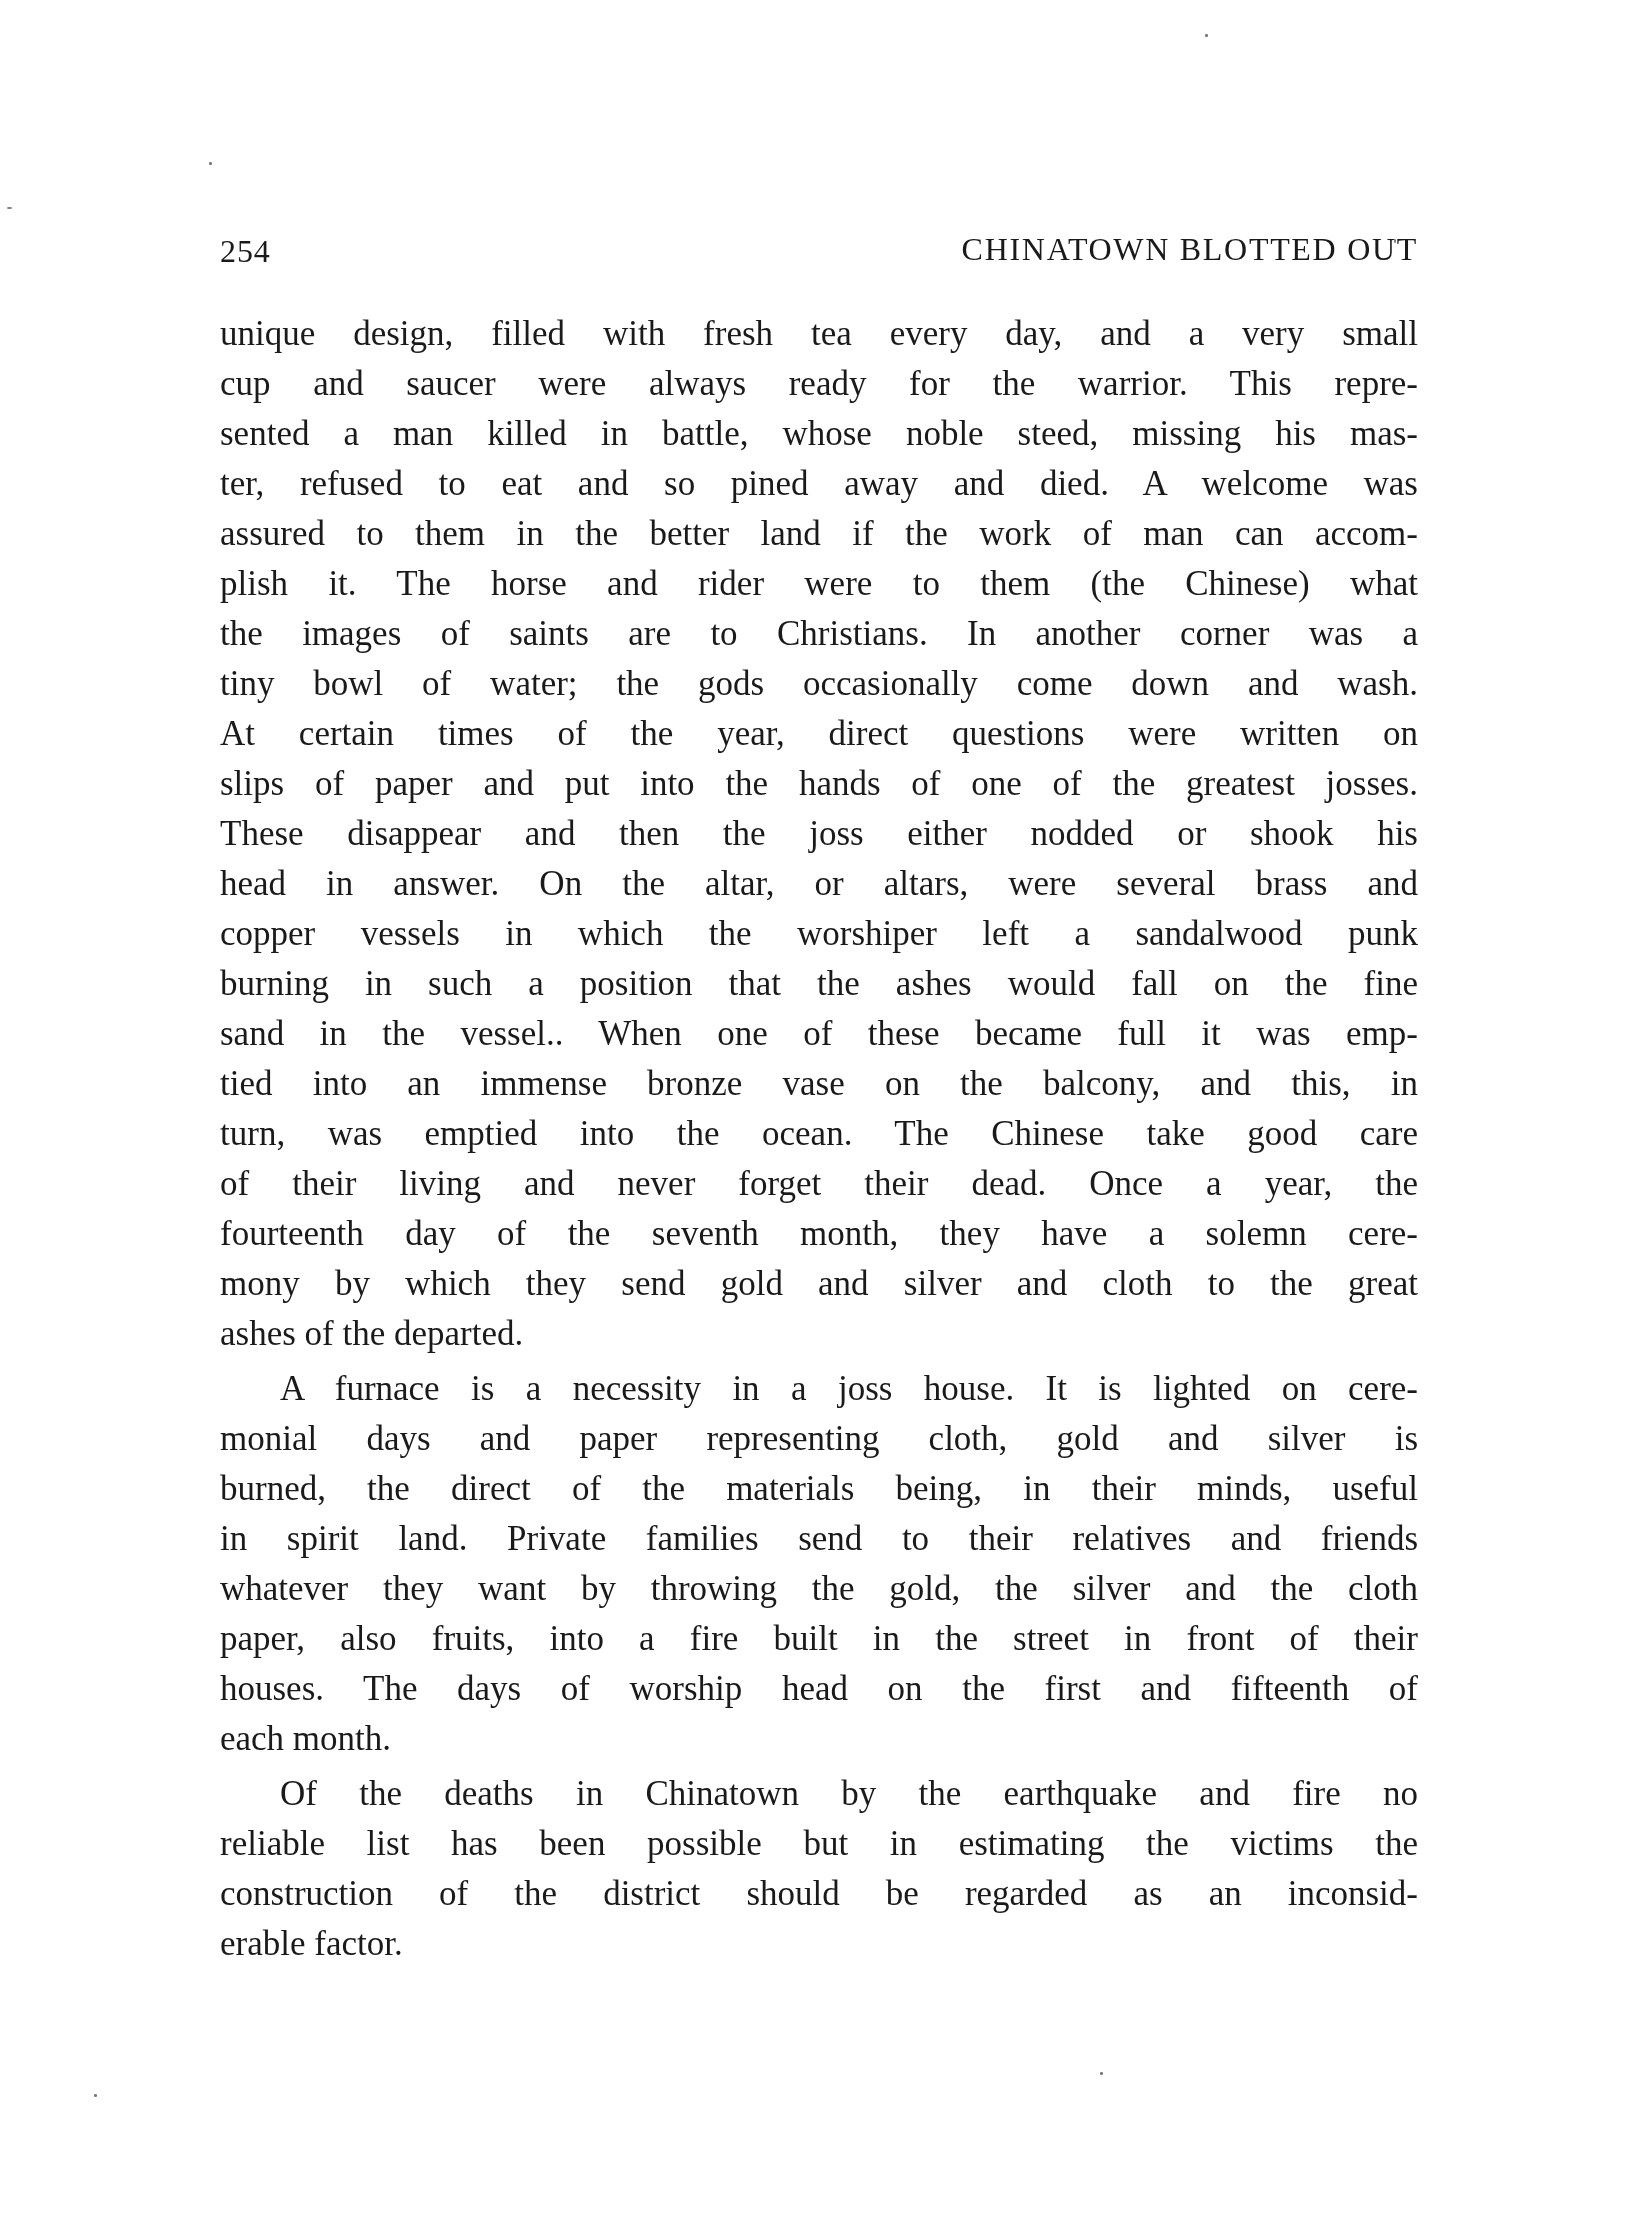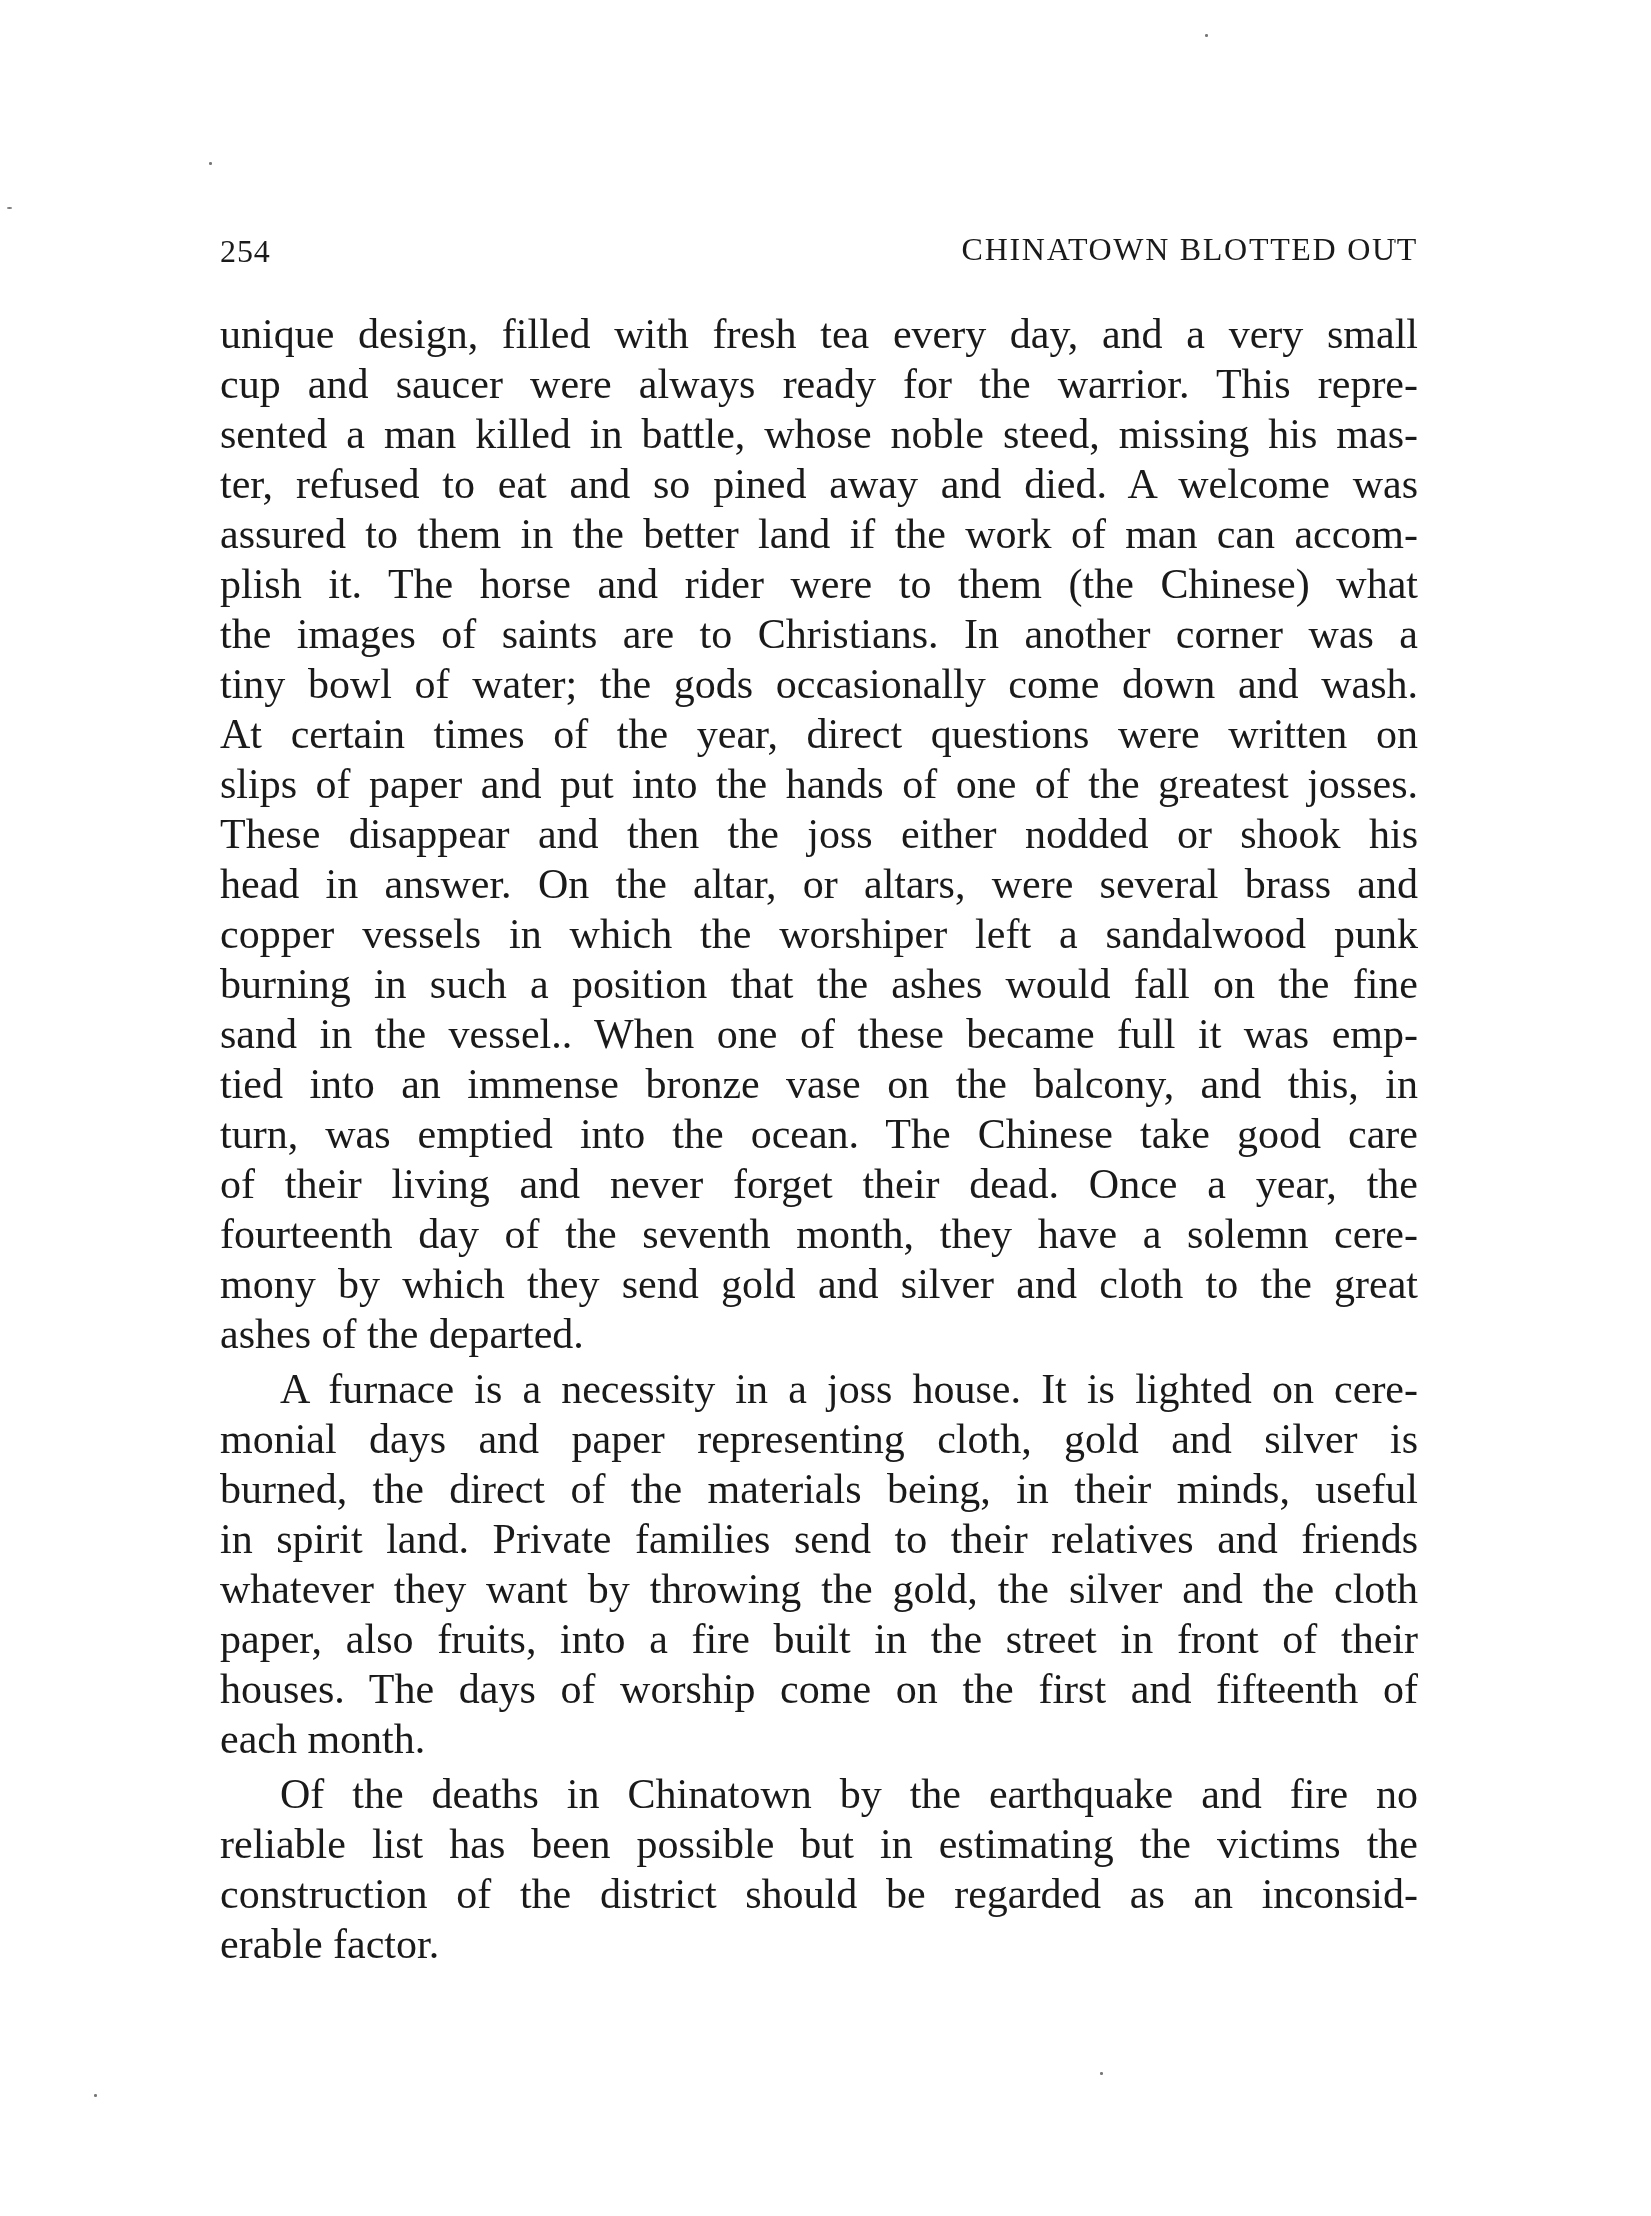--- a/index.html
+++ b/index.html
@@ -12,21 +12,21 @@
   }
   .page-number {
     position: absolute; left: 0; top: 6.8px; font-size: 32px; letter-spacing: 0.9px;
   }
   .running-head {
     position: absolute; left: 0; right: 0; top: 5.1px; text-align: right;
     font-size: 32px; letter-spacing: 1.7px;
   }
   .body-text {
     position: absolute; top: 309px; left: 220px; width: 1198px;
-    font-size: 42px; line-height: 50px; text-align: justify;
+    font-size: 35px; line-height: 50px; text-align: justify;
   }
   .para { margin: 0 0 5.1px 0; }
   .para .line { display: block; text-align: justify; text-align-last: justify; white-space: nowrap; }
   .para .line.last { text-align-last: left; }
   .para.indent .line.first { text-indent: 60px; }
   .speck { position: absolute; background: #777; border-radius: 50%; }
 </style>
 </head>
 <body>
 
@@ -59,21 +59,21 @@
       <span class="line">mony by which they send gold and silver and cloth to the great</span>
       <span class="line last">ashes of the departed.</span>
     </p>
     <p class="para indent">
       <span class="line first">A furnace is a necessity in a joss house.  It is lighted on cere-</span>
       <span class="line">monial days and paper representing  cloth,  gold  and  silver  is</span>
       <span class="line">burned, the direct of the materials being, in their minds, useful</span>
       <span class="line">in spirit land.  Private families send to their relatives and friends</span>
       <span class="line">whatever they want by throwing the gold, the silver and the cloth</span>
       <span class="line">paper, also fruits, into a fire built in the street in front of their</span>
-      <span class="line">houses.  The days of worship come on the first and fifteenth of</span>
+      <span class="line">houses.  The days of worship head on the first and fifteenth of</span>
       <span class="line last">each month.</span>
     </p>
     <p class="para indent">
       <span class="line first">Of the deaths in Chinatown by the earthquake and fire no</span>
       <span class="line">reliable list has been possible but in estimating the victims the</span>
       <span class="line">construction of the district should be regarded as an inconsid-</span>
       <span class="line last">erable factor.</span>
     </p>
   </div>
 

